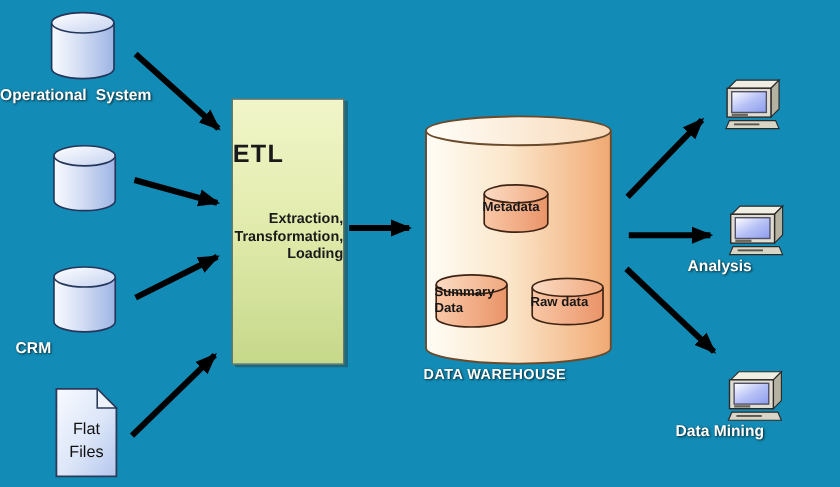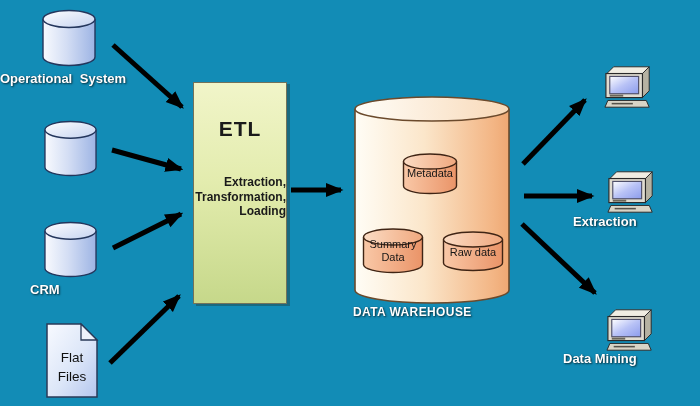--- a/index.html
+++ b/index.html
@@ -31,31 +31,31 @@
   }
   #etl-box {
     left: 193px; top: 82px; width: 94px; height: 222px;
     background: linear-gradient(180deg, #f1f5c9 0%, #e3ecae 45%, #c6d88a 100%);
     border: 1px solid #72725a;
     box-shadow: 3px 2px 0 rgba(40,40,30,0.35);
     box-sizing: border-box;
   }
   .etl-title {
     position:absolute; left:0; top:34px; width:100%;
-    text-align:center; font-size:21px; font-weight:bold; color:#1a1a1a;
+    text-align:left; font-size:21px; font-weight:bold; color:#1a1a1a;
     letter-spacing: 1px;
   }
   .etl-sub {
     position:absolute; left:0; top:92px; width:100%;
     text-align:right; font-size:12px; font-weight:bold; color:#1a1a1a;
     line-height:14.5px; white-space: pre-line;
   }
   .store-label {
     position:absolute; left:0; top:0; width:100%; height:100%;
-    text-align:center; font-weight:normal; color:#161616; font-size:11px;
+    font-weight:bold; color:#161616; font-size:11px;
     line-height:12.5px; white-space: pre-line; box-sizing:border-box;
   }
   #dw-label {
     left:0; top:210px; width:158px;
     font-size:12px; letter-spacing:0.4px;
   }
   svg { display:block; }
 </style>
 </head>
 <body>
@@ -112,21 +112,21 @@
 
   <svg class="abs" style="left:43px;top:120px" width="55" height="57" viewBox="0 0 56 58">
     <path d="M2,10 L2,48 A26,8.5 0 0 0 54,48 L54,10" fill="url(#g-cyl)" stroke="#24365c" stroke-width="1.4"></path>
     <ellipse cx="28" cy="10" rx="26" ry="8.5" fill="url(#g-cyl-top)" stroke="#24365c" stroke-width="1.4"></ellipse>
   </svg>
 
   <svg class="abs" style="left:43px;top:221px" width="55" height="57" viewBox="0 0 56 58">
     <path d="M2,10 L2,48 A26,8.5 0 0 0 54,48 L54,10" fill="url(#g-cyl)" stroke="#24365c" stroke-width="1.4"></path>
     <ellipse cx="28" cy="10" rx="26" ry="8.5" fill="url(#g-cyl-top)" stroke="#24365c" stroke-width="1.4"></ellipse>
   </svg>
-  <div class="abs white-label" style="left:30px;top:282px;width:115px">CRM</div>
+  <div class="abs white-label" style="left:13px;top:282px;width:115px">CRM</div>
 
   <svg class="abs" style="left:45px;top:322px" width="54" height="77" viewBox="0 0 54 77">
     <path d="M2,2 L36,2 L52,18 L52,75 L2,75 Z" fill="url(#g-doc)" stroke="#2a3a58" stroke-width="1.5"></path>
     <path d="M36,2 L36,18 L52,18 Z" fill="#eef2fb" stroke="#2a3a58" stroke-width="1.3"></path>
   </svg>
   <div class="abs doc-label" style="left:45px;top:348px;width:54px">Flat
 Files</div>
 
   <div id="etl-box" class="abs">
     <div class="etl-title">ETL</div>
@@ -181,21 +181,21 @@
 
   <svg class="abs" style="left:607px;top:169px" width="50" height="46" viewBox="0 0 52 46">
     <path d="M3,9 L10,2 L47,2 L40,9 Z" fill="#f0ede2" stroke="#2a2a2a" stroke-width="1"></path>
     <path d="M40,9 L47,2 L47,27 L40,34 Z" fill="#b6b2a2" stroke="#2a2a2a" stroke-width="1"></path>
     <rect x="2" y="9" width="38" height="25" fill="#e0dcd0" stroke="#2a2a2a" stroke-width="1.2"></rect>
     <rect x="6" y="12" width="30" height="18" fill="url(#g-screen)" stroke="#50506a" stroke-width="1.2"></rect>
     <rect x="6" y="31" width="14" height="2" fill="#6a665a"></rect>
     <path d="M4,37 L44,37 L47,44 L1,44 Z" fill="#d8d4c6" stroke="#2a2a2a" stroke-width="1"></path>
     <rect x="8" y="39.5" width="22" height="1.6" fill="#55524a"></rect>
   </svg>
-  <div class="abs white-label" style="left:573px;top:214px;width:120px">Extraction</div>
+  <div class="abs white-label" style="left:573px;top:214px;width:120px">Analysis</div>
 
   <svg class="abs" style="left:606px;top:307px" width="50" height="46" viewBox="0 0 52 46">
     <path d="M3,9 L10,2 L47,2 L40,9 Z" fill="#f0ede2" stroke="#2a2a2a" stroke-width="1"></path>
     <path d="M40,9 L47,2 L47,27 L40,34 Z" fill="#b6b2a2" stroke="#2a2a2a" stroke-width="1"></path>
     <rect x="2" y="9" width="38" height="25" fill="#e0dcd0" stroke="#2a2a2a" stroke-width="1.2"></rect>
     <rect x="6" y="12" width="30" height="18" fill="url(#g-screen)" stroke="#50506a" stroke-width="1.2"></rect>
     <rect x="6" y="31" width="14" height="2" fill="#6a665a"></rect>
     <path d="M4,37 L44,37 L47,44 L1,44 Z" fill="#d8d4c6" stroke="#2a2a2a" stroke-width="1"></path>
     <rect x="8" y="39.5" width="22" height="1.6" fill="#55524a"></rect>
   </svg>

